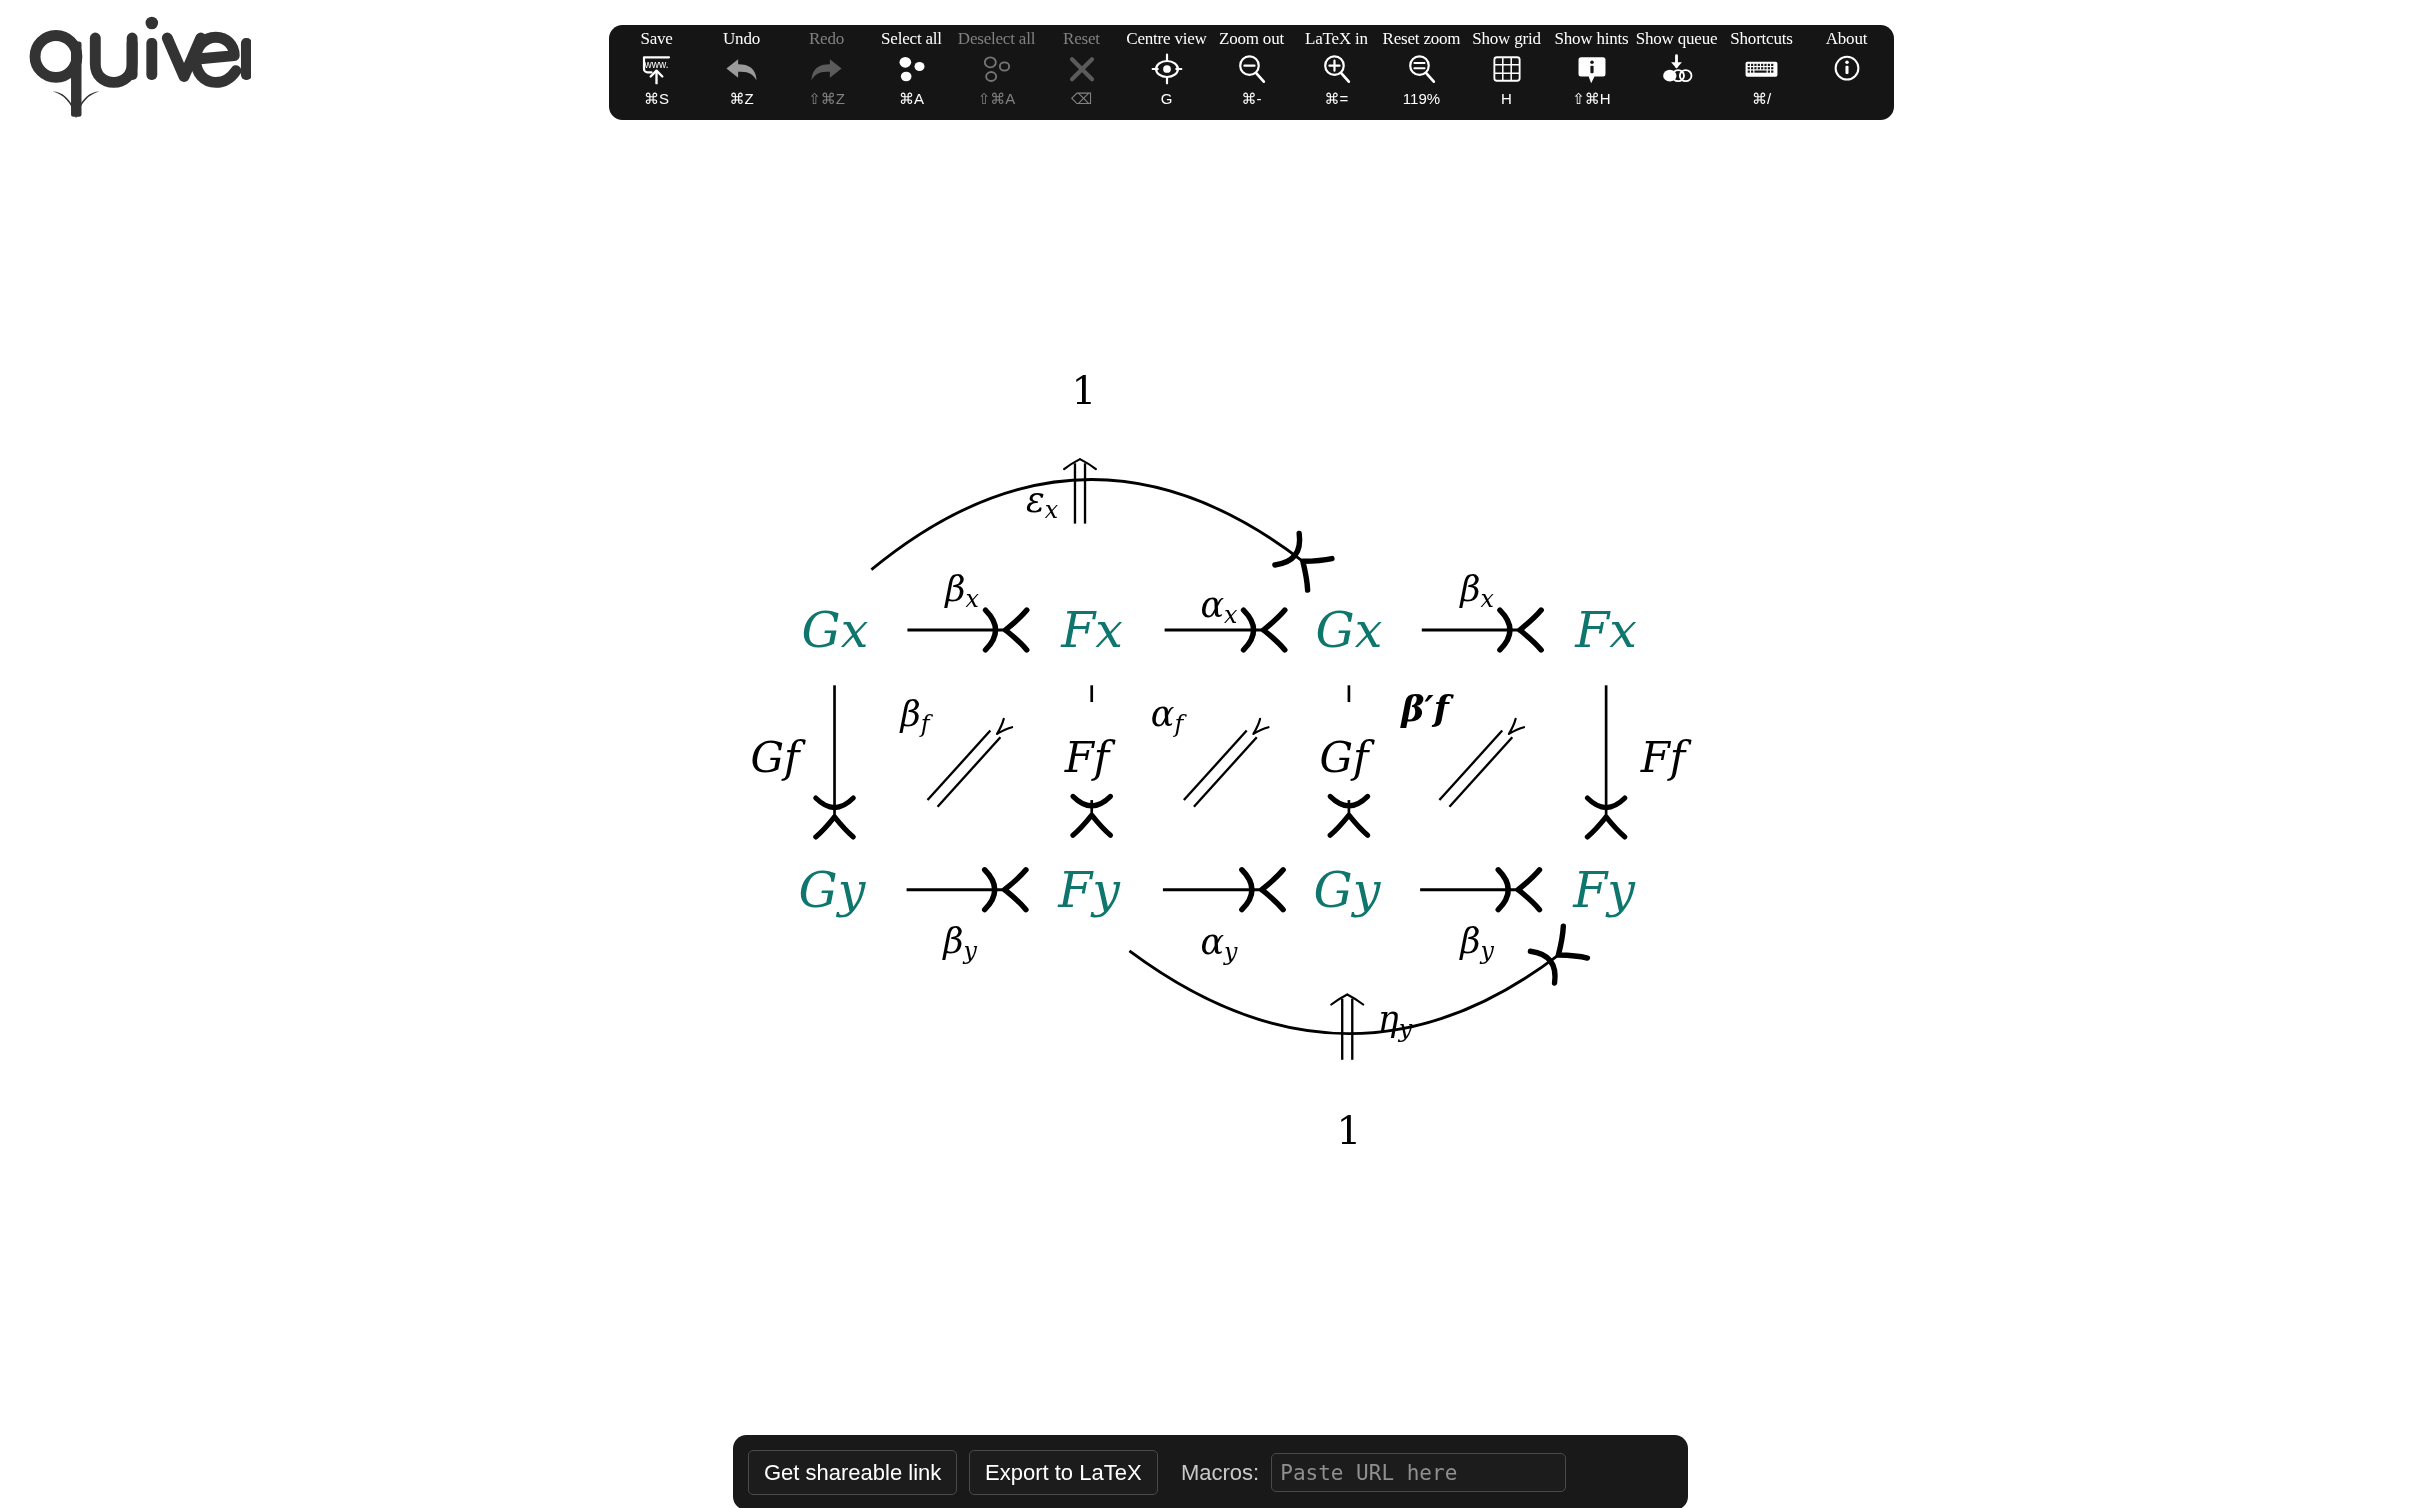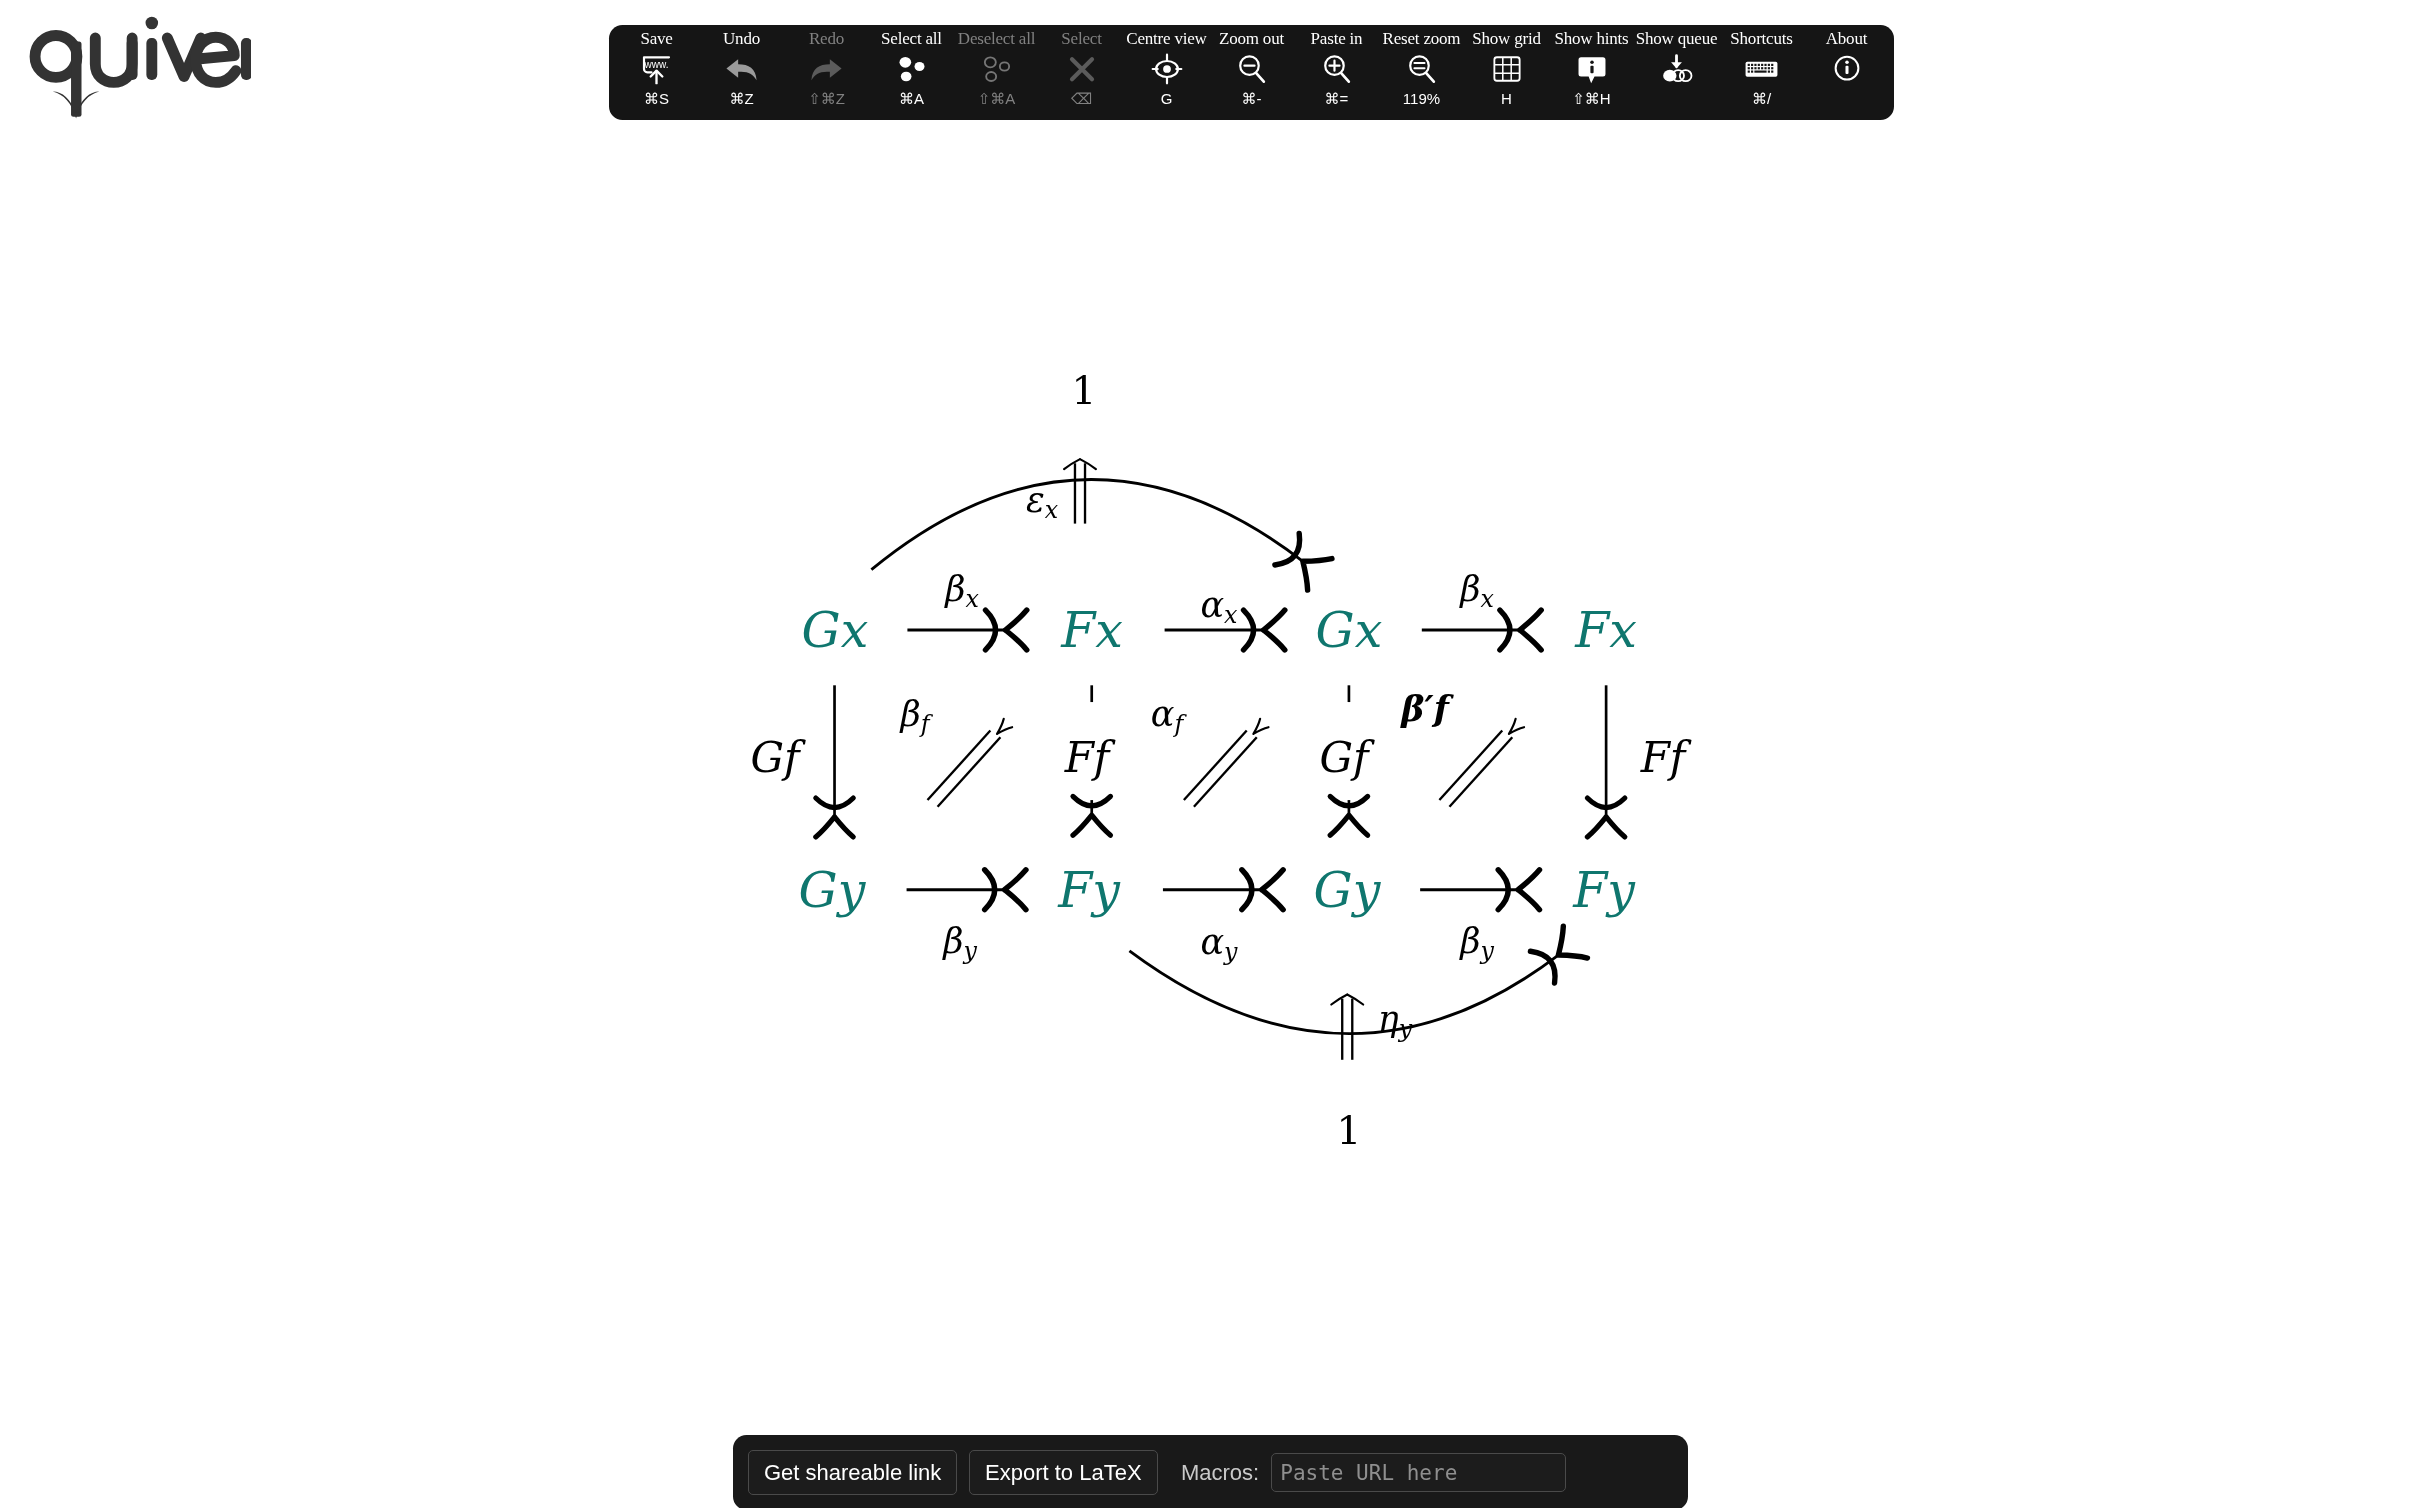--- a/index.html
+++ b/index.html
@@ -229,21 +229,21 @@
       <svg width="34" height="30" viewBox="0 0 40 36">
         <ellipse cx="12" cy="10" rx="6.6" ry="6" fill="none" stroke="#cfcfcf" stroke-width="2.2"></ellipse>
         <ellipse cx="29" cy="15" rx="5.6" ry="5" fill="none" stroke="#cfcfcf" stroke-width="2.2"></ellipse>
         <ellipse cx="13" cy="27" rx="6" ry="5.4" fill="none" stroke="#cfcfcf" stroke-width="2.2"></ellipse>
       </svg>
     </div>
     <div class="tb-key">⇧⌘A</div>
   </div>
 
   <div class="tb-item disabled">
-    <div class="tb-label">Select</div>
+    <div class="tb-label">Reset</div>
     <div class="tb-ico">
       <svg width="30" height="28.5" viewBox="0 0 36 34">
         <path d="M6 5 L30 29 M30 5 L6 29" stroke="#9b9b9b" stroke-width="5" stroke-linecap="round"></path>
       </svg>
     </div>
     <div class="tb-key">⌫</div>
   </div>
 
   <div class="tb-item">
     <div class="tb-label">Centre view</div>
@@ -263,21 +263,21 @@
       <svg width="32" height="32" viewBox="0 0 38 38">
         <circle cx="16" cy="15" r="11" fill="none" stroke="#fff" stroke-width="2.6"></circle>
         <path d="M10 15 H22" stroke="#fff" stroke-width="2.6" stroke-linecap="round"></path>
         <path d="M24 24 L33 34" stroke="#fff" stroke-width="3.2" stroke-linecap="round"></path>
       </svg>
     </div>
     <div class="tb-key">⌘-</div>
   </div>
 
   <div class="tb-item">
-    <div class="tb-label">Paste in</div>
+    <div class="tb-label">LaTeX in</div>
     <div class="tb-ico">
       <svg width="32" height="32" viewBox="0 0 38 38">
         <circle cx="16" cy="15" r="11" fill="none" stroke="#fff" stroke-width="2.6"></circle>
         <path d="M10 15 H22 M16 9 V21" stroke="#fff" stroke-width="2.6" stroke-linecap="round"></path>
         <path d="M24 24 L33 34" stroke="#fff" stroke-width="3.2" stroke-linecap="round"></path>
       </svg>
     </div>
     <div class="tb-key">⌘=</div>
   </div>
 

